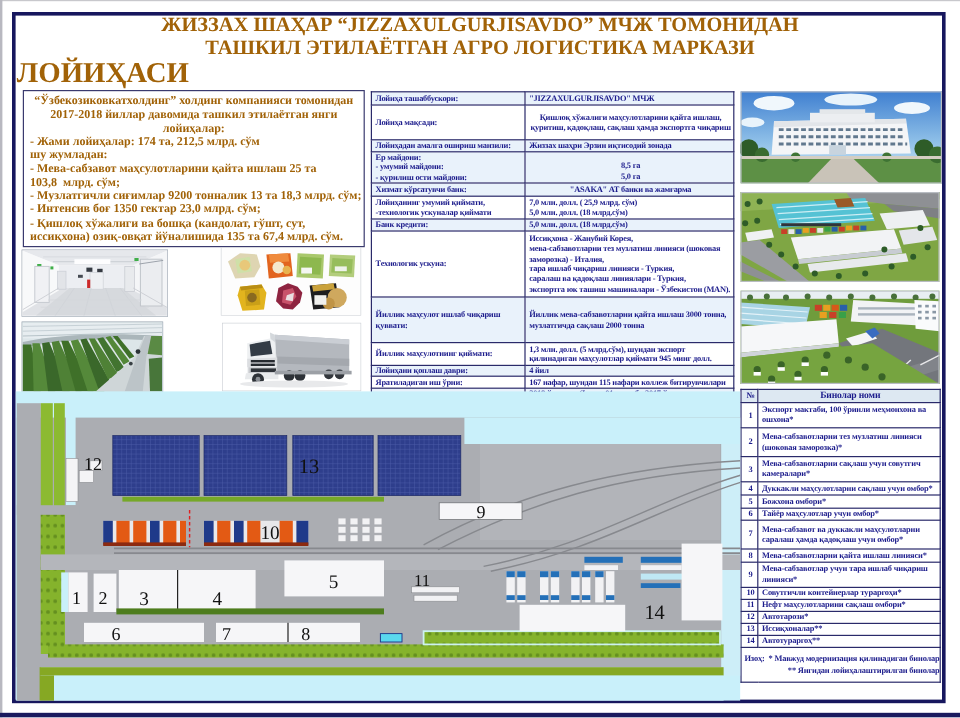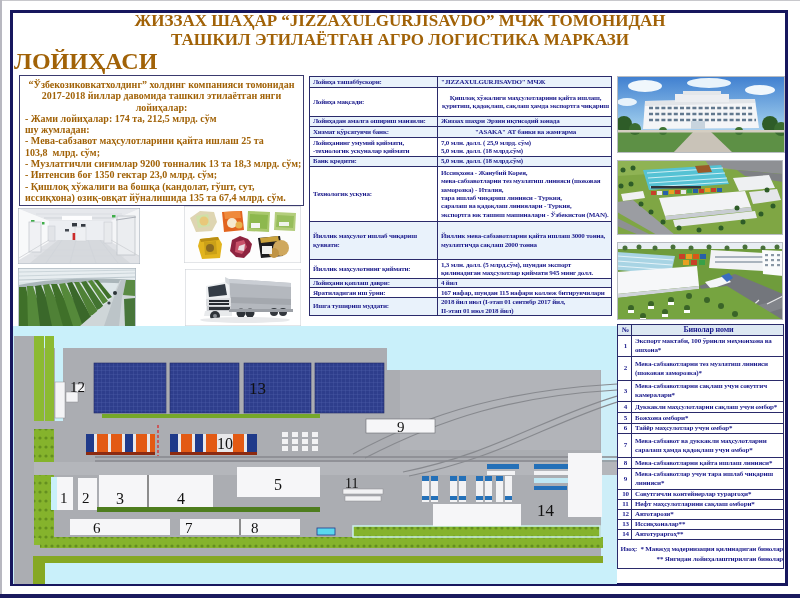--- a/index.html
+++ b/index.html
@@ -170,20 +170,24 @@
           <td class="mtd">"JIZZAXULGURJISAVDO" МЧЖ</td>
         </tr>
 <tr style="height:29px;">
           <td class="mtd">Лойиҳа мақсади:</td>
           <td class="mtd" style="text-align:center;">Қишлоқ хўжалиги маҳсулотларини қайта ишлаш,<br>қуритиш, қадоқлаш, сақлаш ҳамда экспортга чиқариш</td>
         </tr>
 <tr style="height:10px;background:#e9f2fb;">
           <td class="mtd" style="white-space:nowrap;">Лойиҳадан амалга ошириш манзили:</td>
           <td class="mtd">Жиззах шаҳри Эрзин иқтисодий зонада</td>
         </tr>
+<tr style="height:26px;background:#e9f2fb;">
+          <td class="mtd">Ер майдони:<br>- умумий майдони:<br>- қурилиш ости майдони:</td>
+          <td class="mtd" style="text-align:center;vertical-align:bottom;padding-bottom:1px;">8,5 га<br>5,0 га</td>
+        </tr>
 <tr style="height:11px;background:#e9f2fb;">
           <td class="mtd">Хизмат кўрсатувчи банк:</td>
           <td class="mtd" style="text-align:center;">"ASAKA" АТ банки ва жамғарма</td>
         </tr>
 <tr style="height:19px;">
           <td class="mtd">Лойиҳанинг умумий қиймати,<br>-технологик ускуналар қиймати</td>
           <td class="mtd">7,0 млн. долл. ( 25,9 млрд. сўм)<br>5,0 млн. долл. (18 млрд.сўм)</td>
         </tr>
 <tr style="height:10px;background:#e9f2fb;">
           <td class="mtd">Банк кредити:</td>

